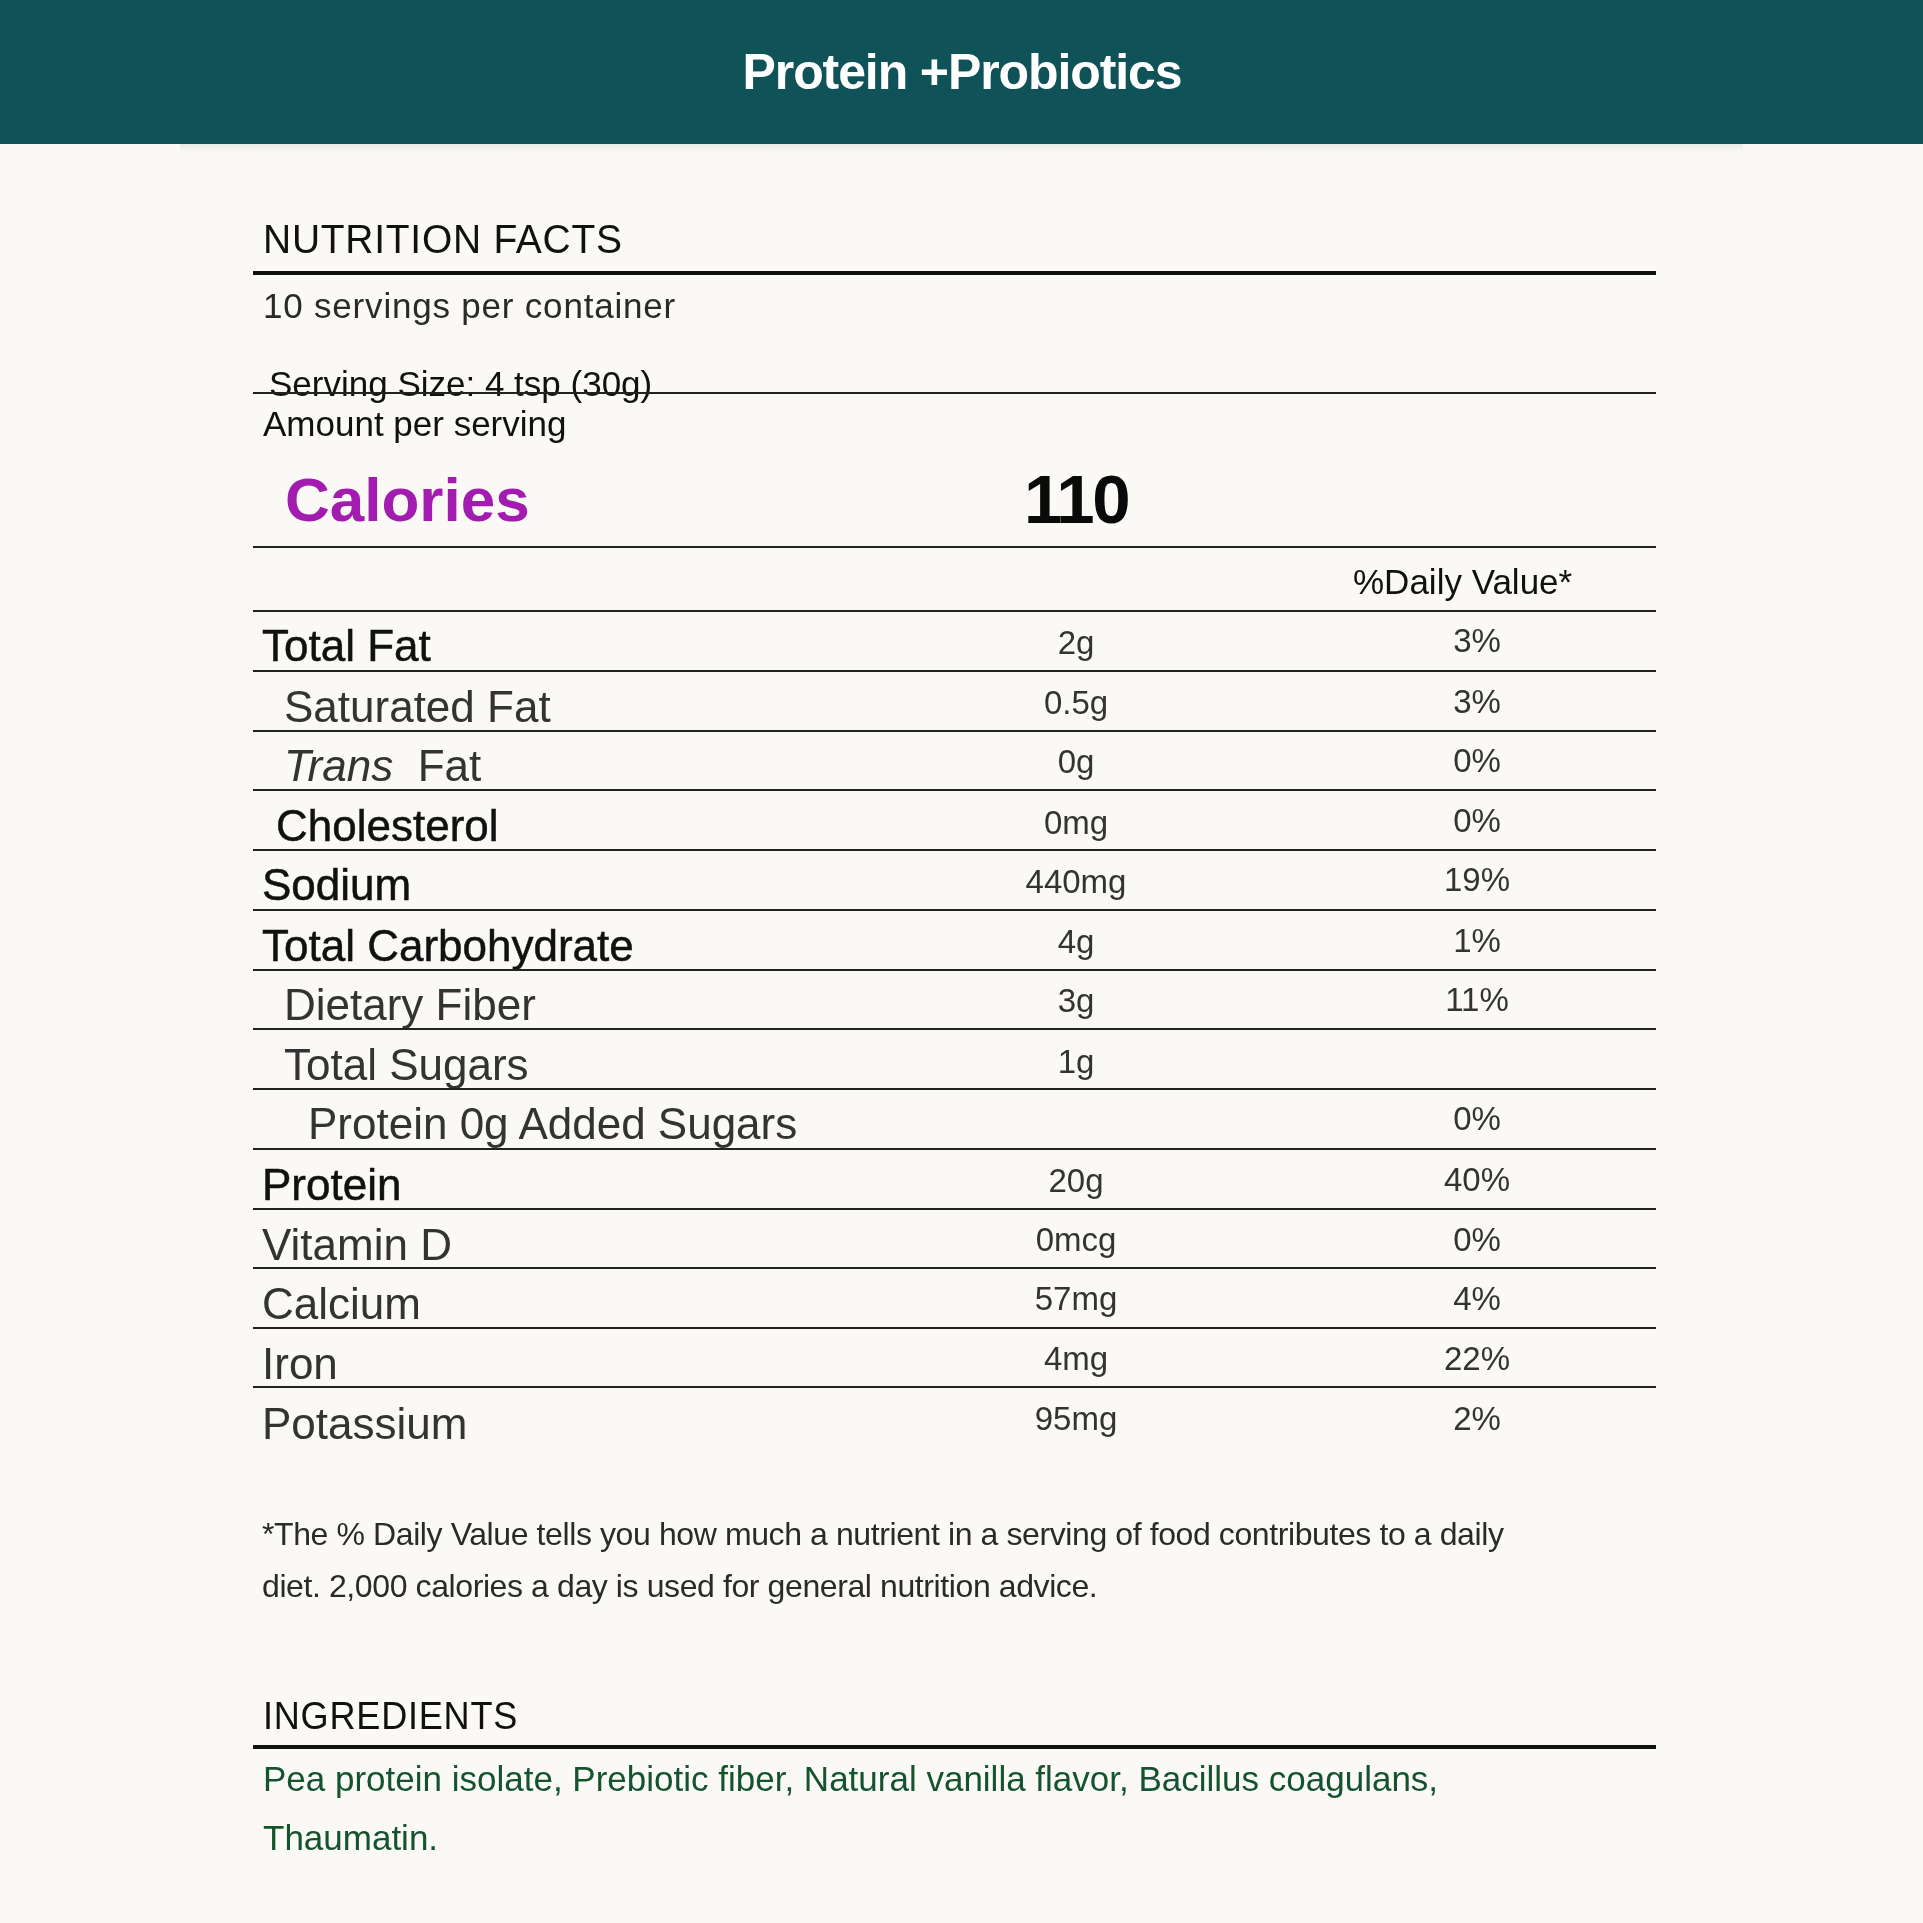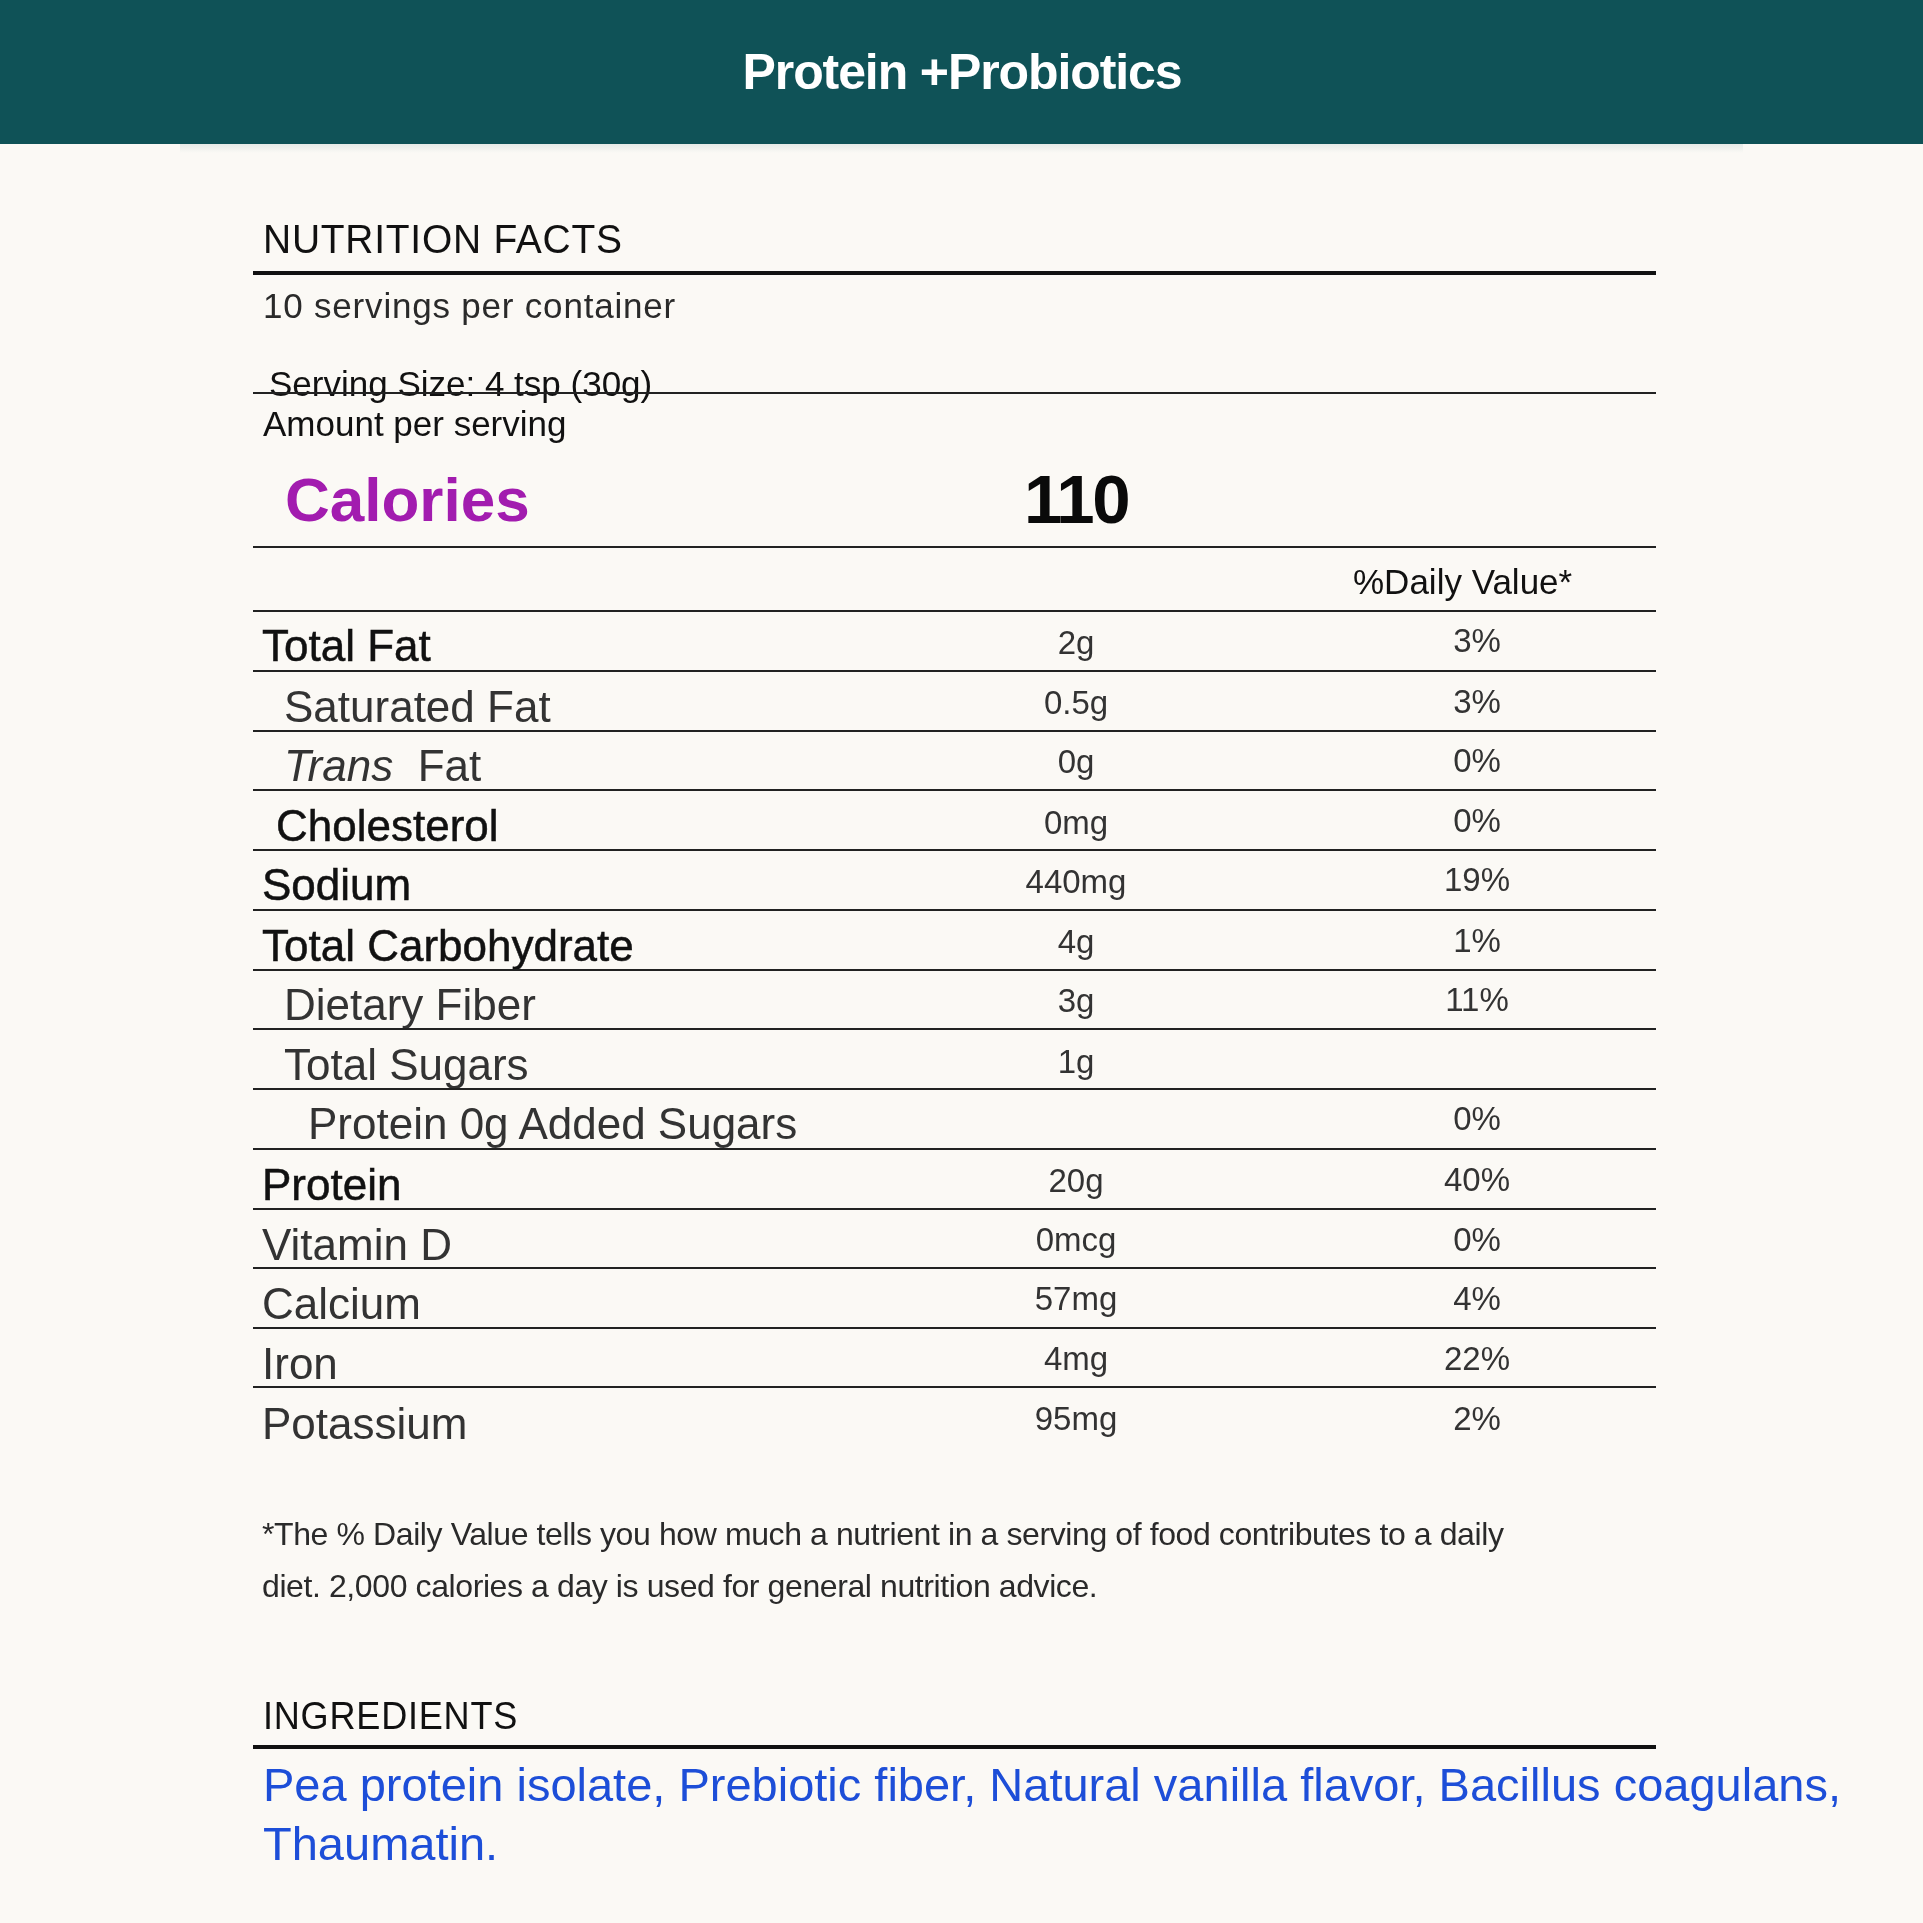--- a/index.html
+++ b/index.html
@@ -36,21 +36,21 @@
   .row-label { position: absolute; white-space: nowrap; font-size: 44px; line-height: 1; }
   .row-label.bold { color: #111; -webkit-text-stroke: 0.5px #111; }
   .row-label.sub { color: #333; }
   .row-val, .row-dv {
     position: absolute; white-space: nowrap; font-size: 33px; line-height: 1;
     color: #333; transform: translateX(-50%);
   }
   .calories-label { font-size: 62px; font-weight: 700; color: #a21caf; margin-left: 18px; }
   .calories-val { font-size: 69px; font-weight: 700; color: #0a0a0a; letter-spacing: -2.3px; }
   .footnote { font-size: 32px; color: #2a2a2a; line-height: 1; }
-  .ingredients { font-size: 47px; color: #1d4ed8; line-height: 1; }
+  .ingredients { font-size: 35px; color: #14532d; line-height: 1; }
   .italic { font-style: italic; }
 </style>
 </head>
 <body>
 
 <div class="header">
   <span class="title-bold">Protein +Probiotics</span>
 </div>
 <div class="header-shadow"></div>
 

